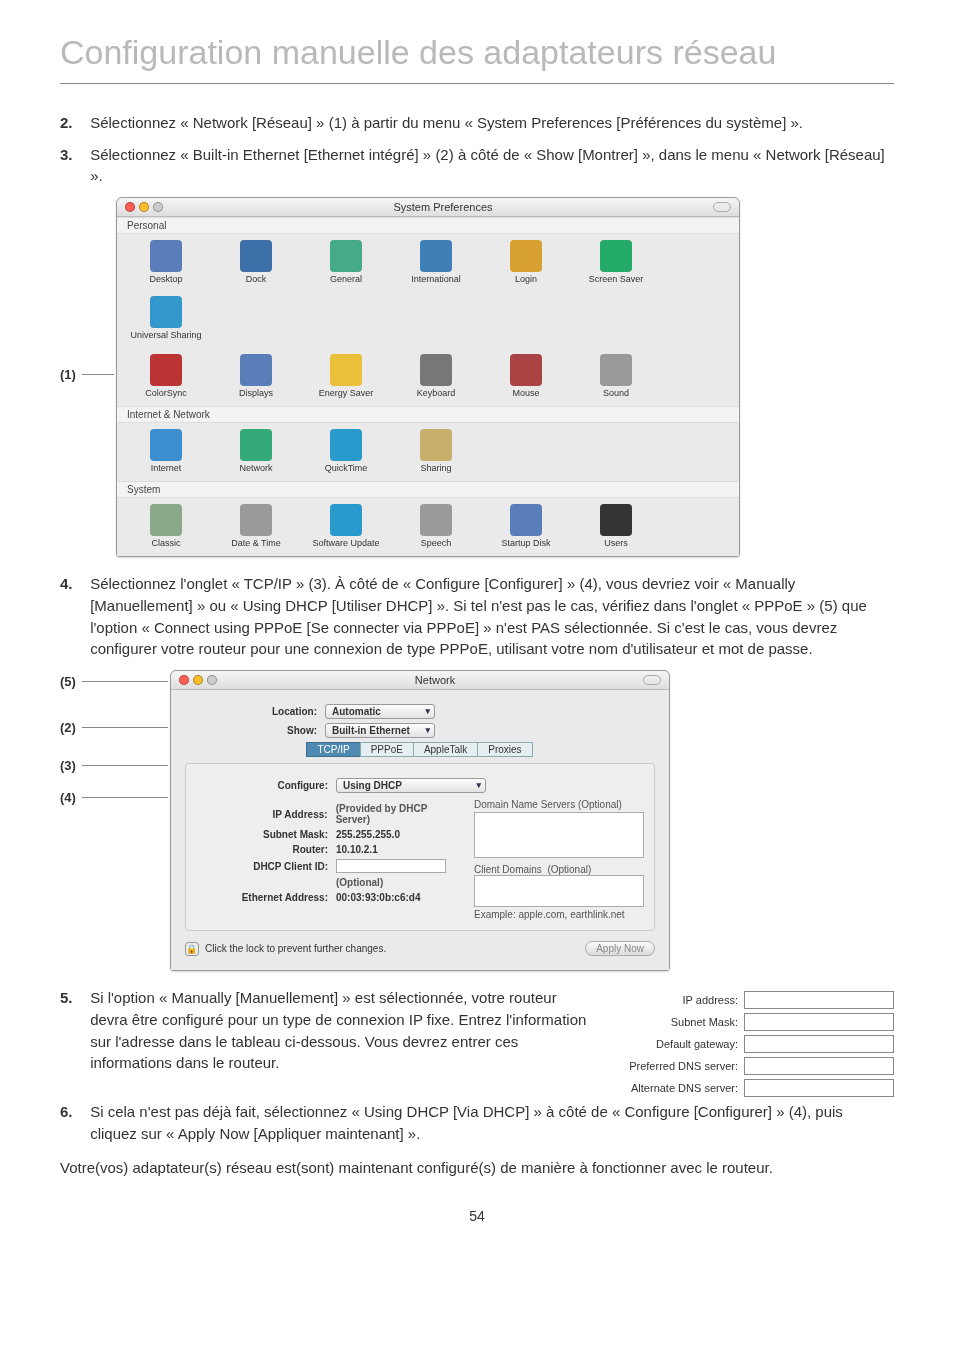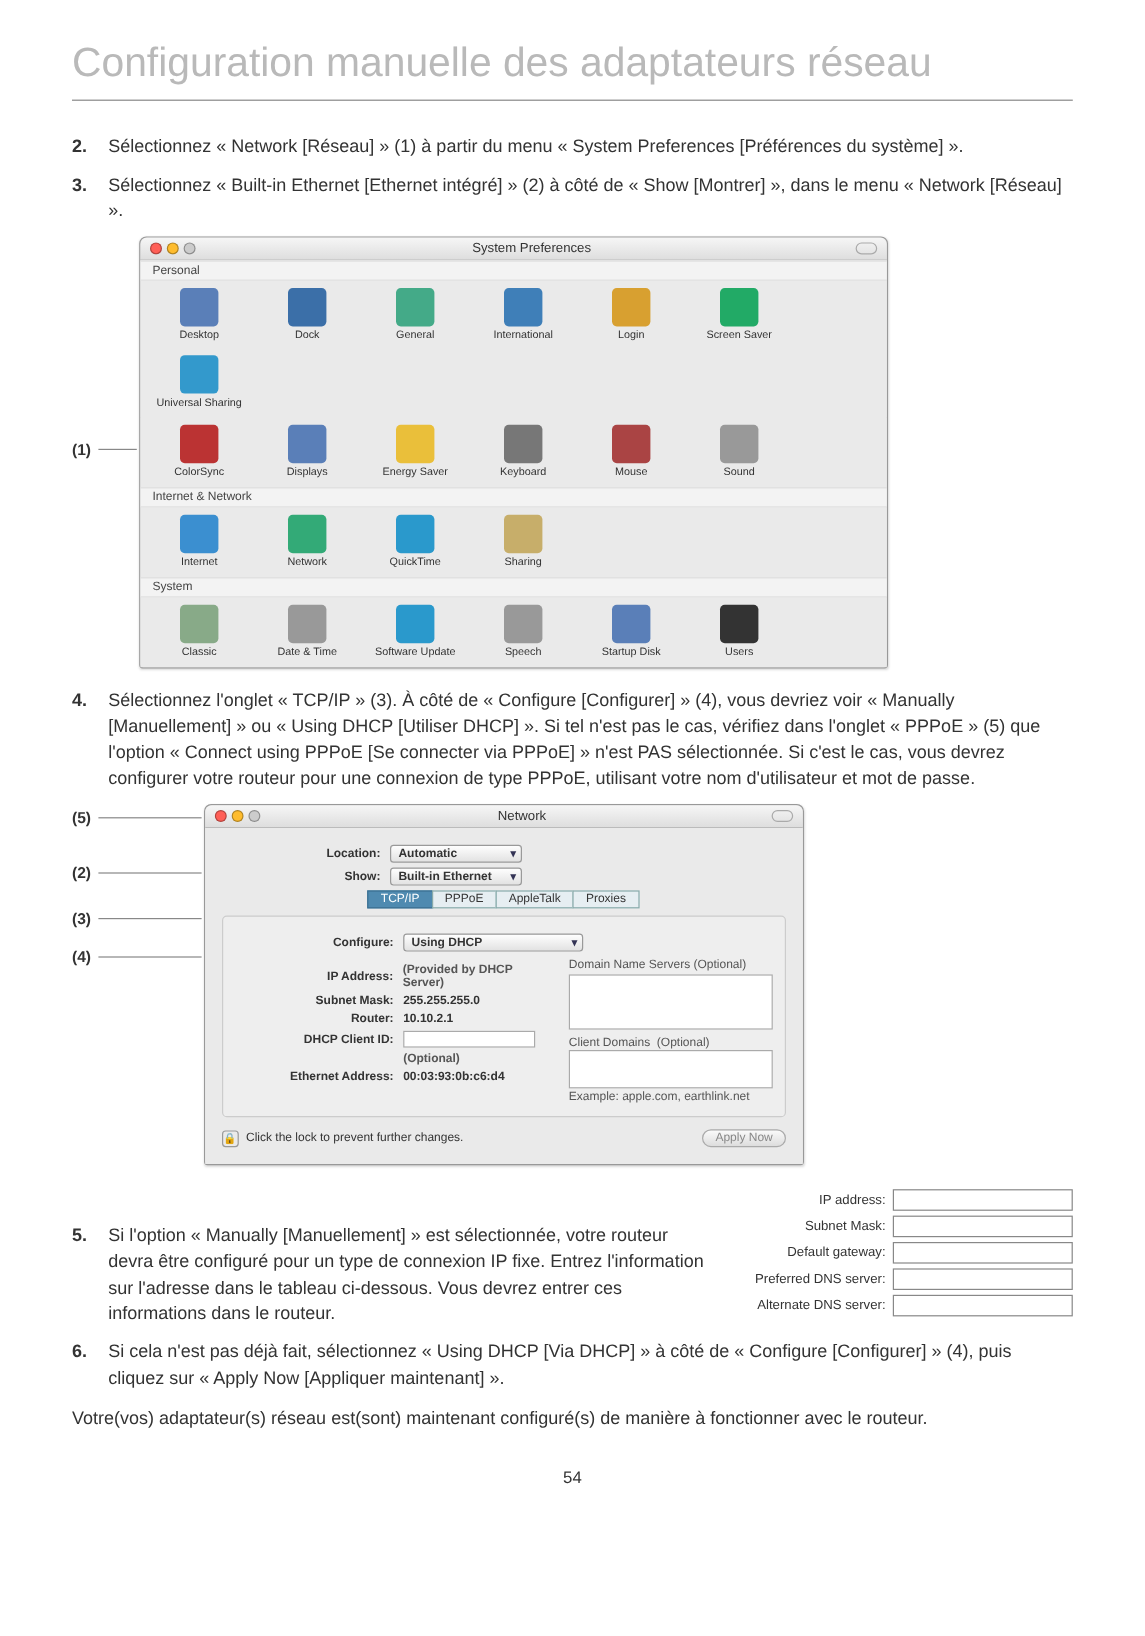--- a/index.html
+++ b/index.html
@@ -366,21 +366,21 @@
       <div class="lock-row">
         <span class="lock-icon">🔒</span>
         <span>Click the lock to prevent further changes.</span>
         <span class="btn">Apply Now</span>
       </div>
     </div>
   </div>
 </div>
 
 <div class="step5-row">
-  <div style="flex:1;margin-top:32px;">
+  <div style="flex:1;">
     <div class="step">
       <span class="num">5.</span>
       <span class="txt">Si l'option « Manually [Manuellement] » est sélectionnée, votre routeur devra être configuré pour un type de connexion IP fixe. Entrez l'information sur l'adresse dans le tableau ci-dessous. Vous devrez entrer ces informations dans le routeur.</span>
     </div>
   </div>
   <div class="ip-table" id="ip-table">
       <div class="r">
         <div class="k">IP address:</div>
         <div class="v"></div>
       </div>

